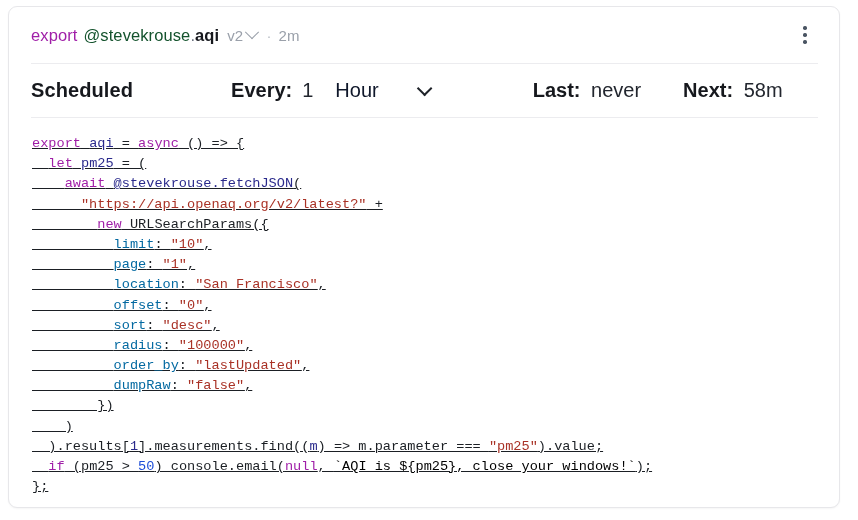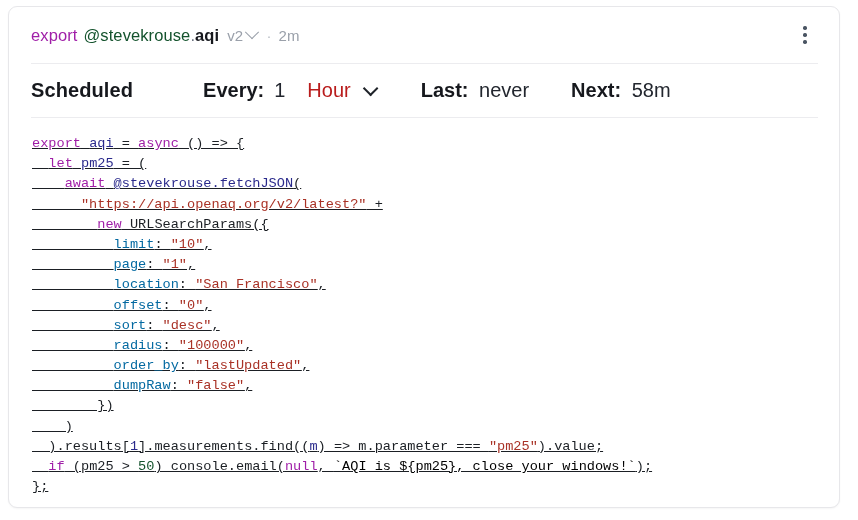--- a/index.html
+++ b/index.html
@@ -127,66 +127,66 @@
     font-size: 20px;
     color: #16181d;
   }
   .sched-label {
     font-weight: 700;
     letter-spacing: .1px;
   }
   .every-grp {
     display: flex;
     align-items: baseline;
-    margin-left: 70px;
+    margin-left: 98px;
     justify-content: center;
   }
   .b { font-weight: 700; }
   .every-num {
     margin-left: 10px;
     color: #22262e;
   }
   .unit-select {
     margin-left: 22px;
     display: inline-flex;
     align-items: center;
-    gap: 12px;
+    gap: 38px;
     cursor: pointer;
-    color: #b91c1c;
+    color: #0f172a;
   }
   .chev-dark {
     display: inline-block;
     width: 9px;
     height: 9px;
     border-right: 2px solid #1f2329;
     border-bottom: 2px solid #1f2329;
     transform: rotate(45deg) translateY(-3px);
   }
-  .last-grp { margin-left: 47px; }
+  .last-grp { margin-left: 105px; }
   .next-grp { margin-left: 42px; }
   .val-muted { color: #22262e; margin-left: 5px; }
 
   
   .code {
     padding: 16px 20px 0 23px;
     font-family: "Liberation Mono", "DejaVu Sans Mono", monospace;
     font-size: 13.6px;
     line-height: 20.2px;
     color: #1b1f24;
     white-space: pre;
     letter-spacing: 0px;
   }
   .code .ln { display: block; height: 20.2px; text-decoration: underline; }
 
   .t-kw   { color: #a01fa8; }
   .t-def  { color: #2a2a8c; }
   .t-prop { color: #0369a1; }
   .t-str  { color: #a93226; }
   .t-tpl  { color: #000000; }
-  .t-num  { color: #14532d; }
+  .t-num  { color: #1d4ed8; }
   .t-numb { color: #2a2a8c; }
   .t-pln  { color: #1b1f24; }
 </style>
 </head>
 <body>
 
 <div class="card">
 
   <div class="header">
     <div class="title-line">

